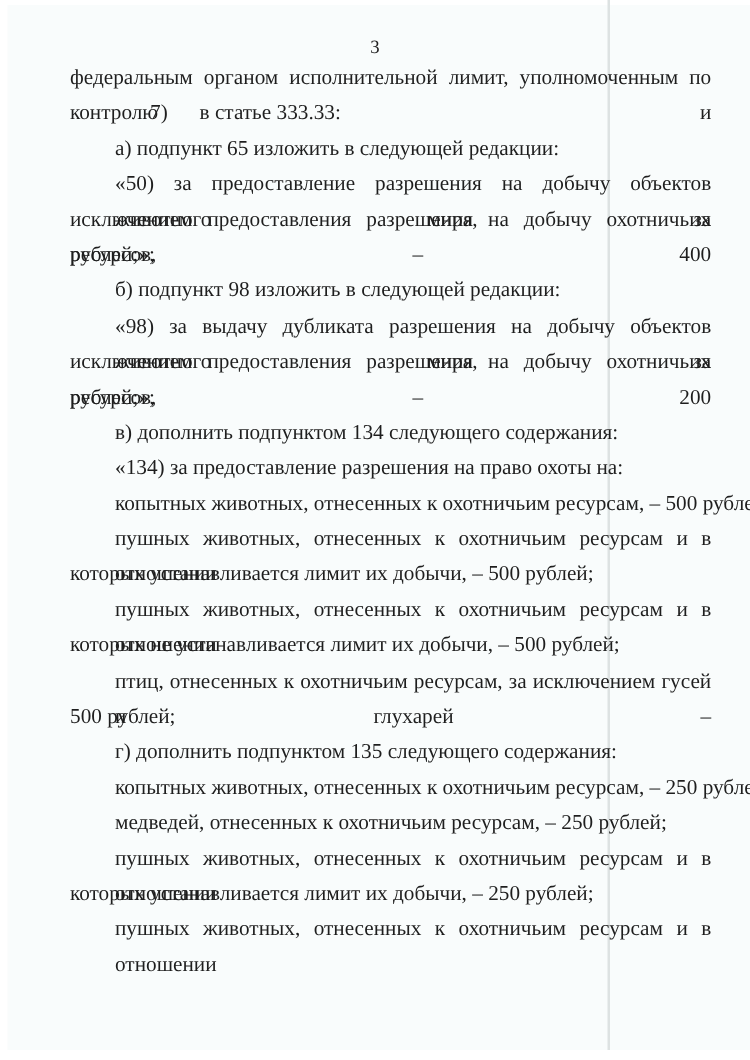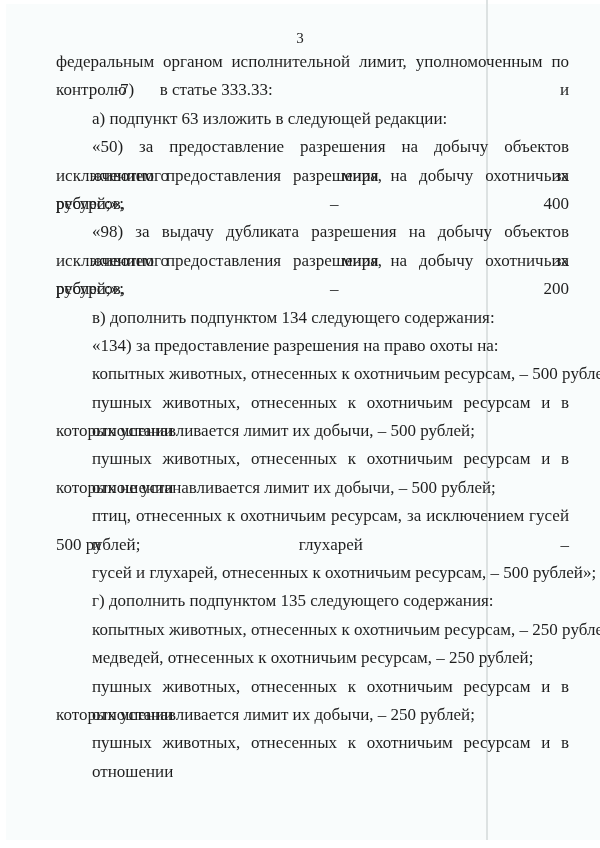--- a/index.html
+++ b/index.html
@@ -34,37 +34,37 @@
 <body>
 
 <div class="page"></div>
 <div class="fold-line"></div>
 
 <div class="page-number">3</div>
 
 <div class="text">
   <div class="line justify"><span>федеральным органом исполнительной лимит, уполномоченным по контролю и</span></div>
   <div class="line indent"><span style="white-space: pre; margin-left: 28px;">7)      в статье 333.33:</span></div>
-  <div class="line indent"><span>а) подпункт 63 изложить в следующей редакции:</span></div>
+  <div class="line indent"><span>а) подпункт 65 изложить в следующей редакции:</span></div>
   <div class="line indent justify"><span>«50) за предоставление разрешения на добычу объектов животного мира, за</span></div>
   <div class="line justify"><span>исключением предоставления разрешения на добычу охотничьих ресурсов, – 400</span></div>
   <div class="line"><span>рублей;»;</span></div>
+  <div class="line indent"><span>б) подпункт 98 изложить в следующей редакции:</span></div>
   <div class="line indent justify"><span>«98) за выдачу дубликата разрешения на добычу объектов животного мира, за</span></div>
   <div class="line justify"><span>исключением предоставления разрешения на добычу охотничьих ресурсов, – 200</span></div>
   <div class="line"><span>рублей;»;</span></div>
   <div class="line indent"><span>в) дополнить подпунктом 134 следующего содержания:</span></div>
   <div class="line indent"><span>«134) за предоставление разрешения на право охоты на:</span></div>
   <div class="line indent"><span>копытных животных, отнесенных к охотничьим ресурсам, – 500 рублей;</span></div>
   <div class="line indent justify"><span>пушных животных, отнесенных к охотничьим ресурсам и в отношении</span></div>
   <div class="line"><span>которых устанавливается лимит их добычи, – 500 рублей;</span></div>
   <div class="line indent justify"><span>пушных животных, отнесенных к охотничьим ресурсам и в отношении</span></div>
   <div class="line"><span>которых не устанавливается лимит их добычи, – 500 рублей;</span></div>
   <div class="line indent justify"><span>птиц, отнесенных к охотничьим ресурсам, за исключением гусей и глухарей –</span></div>
   <div class="line"><span>500 рублей;</span></div>
-  <div class="line indent"><span>гусей и глухарей, отнесенных к охотничьим ресурсам, – 500 рублей»;</span></div>
   <div class="line indent"><span>г) дополнить подпунктом 135 следующего содержания:</span></div>
   <div class="line indent"><span>копытных животных, отнесенных к охотничьим ресурсам, – 250 рублей;</span></div>
   <div class="line indent"><span>медведей, отнесенных к охотничьим ресурсам, – 250 рублей;</span></div>
   <div class="line indent justify"><span>пушных животных, отнесенных к охотничьим ресурсам и в отношении</span></div>
   <div class="line"><span>которых устанавливается лимит их добычи, – 250 рублей;</span></div>
   <div class="line indent justify"><span>пушных животных, отнесенных к охотничьим ресурсам и в отношении</span></div>
 
 </div>
 
 </body></html>

